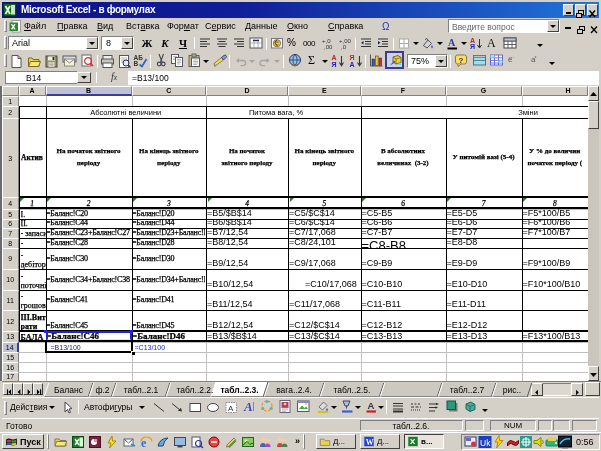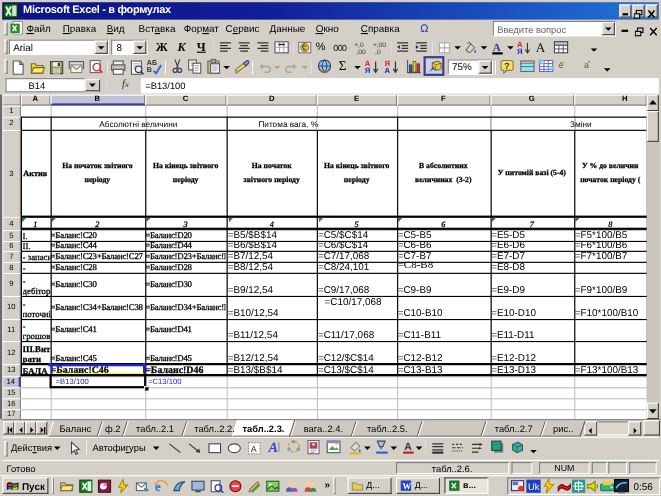--- a/index.html
+++ b/index.html
@@ -424,21 +424,21 @@
 <div class="abs" style="left:288px;top:105.5px;width:1px;height:236.5px;background:#000;"></div>
 <div class="abs" style="left:360.5px;top:105.5px;width:1px;height:236.5px;background:#000;"></div>
 <div class="abs" style="left:445.5px;top:105.5px;width:1px;height:236.5px;background:#000;"></div>
 <div class="abs" style="left:521.5px;top:105.5px;width:1px;height:236.5px;background:#000;"></div>
 <div class="abs" style="left:588px;top:105.5px;width:1px;height:236.5px;background:#000;"></div>
 <div class="abs" style="left:131.5px;top:106.5px;width:1px;height:11px;background:#fff;"></div>
 <div class="abs" style="left:288px;top:106.5px;width:1px;height:11px;background:#fff;"></div>
 <div class="abs" style="left:445.5px;top:106.5px;width:1px;height:11px;background:#fff;"></div>
 <div class="abs" style="left:521.5px;top:106.5px;width:1px;height:11px;background:#fff;"></div>
 <div class="abs" style="left:45.5px;top:108px;width:160.5px;text-align:center;font-size:7.5px;">Абсолютні величини</div>
-<div class="abs" style="left:206px;top:108px;width:112px;text-align:center;font-size:7.5px;">Питома вага, %</div>
+<div class="abs" style="left:220px;top:108px;width:112px;text-align:center;font-size:7.5px;">Питома вага, %</div>
 <div class="abs" style="left:500px;top:108px;width:56px;text-align:center;font-size:7.5px;">Зміни</div>
 <div class="abs" style="left:18.5px;top:118px;width:27px;height:79px;font-family:'Liberation Serif',serif;-webkit-text-stroke:0.25px;font-size:7.5px;font-weight:bold;text-align:center;line-height:11px;display:flex;align-items:center;justify-content:center;overflow:hidden;">
     <span>Актив</span>
   </div>
 <div class="abs" style="left:45.5px;top:118px;width:86px;height:79px;font-family:'Liberation Serif',serif;-webkit-text-stroke:0.25px;font-size:7px;font-weight:bold;text-align:center;line-height:11.5px;display:flex;align-items:center;justify-content:center;overflow:hidden;">
     <span>На початок звітного<br>періоду</span>
   </div>
 <div class="abs" style="left:131.5px;top:118px;width:74.5px;height:79px;font-family:'Liberation Serif',serif;-webkit-text-stroke:0.25px;font-size:7px;font-weight:bold;text-align:center;line-height:11.5px;display:flex;align-items:center;justify-content:center;overflow:hidden;">
     <span>На кінець звітного<br>періоду</span>
   </div>
@@ -598,21 +598,21 @@
   </div>
 <div class="abs" style="left:522.5px;top:228px;width:64.5px;height:10px;overflow:hidden;white-space:nowrap;display:flex;align-items:flex-end;padding-bottom:1px;font-size:9px;color:#000;">
     <span>=F7*100/B7</span>
   </div>
 <div class="abs" style="left:207px;top:238px;width:80px;height:9.5px;overflow:hidden;white-space:nowrap;display:flex;align-items:flex-end;padding-bottom:1px;font-size:9px;color:#000;">
     <span>=B8/12,54</span>
   </div>
 <div class="abs" style="left:289px;top:238px;width:70.5px;height:9.5px;overflow:hidden;white-space:nowrap;display:flex;align-items:flex-end;padding-bottom:1px;font-size:9px;color:#000;">
     <span>=C8/24,101</span>
   </div>
-<div class="abs" style="left:361.5px;top:238px;width:83px;height:9.5px;overflow:hidden;white-space:nowrap;display:flex;align-items:flex-end;padding-bottom:1px;font-size:10px;color:#000;font-family:Liberation Serif, serif;">
+<div class="abs" style="left:361.5px;top:238px;width:83px;height:9.5px;overflow:hidden;white-space:nowrap;display:flex;align-items:flex-start;padding-bottom:1px;font-size:13px;color:#000;">
     <span>=C8-B8</span>
   </div>
 <div class="abs" style="left:446.5px;top:238px;width:74px;height:9.5px;overflow:hidden;white-space:nowrap;display:flex;align-items:flex-end;padding-bottom:1px;font-size:9px;color:#000;">
     <span>=E8-D8</span>
   </div>
 <div class="abs" style="left:207px;top:247.5px;width:80px;height:21px;overflow:hidden;white-space:nowrap;display:flex;align-items:flex-end;padding-bottom:1px;font-size:9px;color:#000;">
     <span>=B9/12,54</span>
   </div>
 <div class="abs" style="left:289px;top:247.5px;width:70.5px;height:21px;overflow:hidden;white-space:nowrap;display:flex;align-items:flex-end;padding-bottom:1px;font-size:9px;color:#000;">
     <span>=C9/17,068</span>
@@ -622,21 +622,21 @@
   </div>
 <div class="abs" style="left:446.5px;top:247.5px;width:74px;height:21px;overflow:hidden;white-space:nowrap;display:flex;align-items:flex-end;padding-bottom:1px;font-size:9px;color:#000;">
     <span>=E9-D9</span>
   </div>
 <div class="abs" style="left:522.5px;top:247.5px;width:64.5px;height:21px;overflow:hidden;white-space:nowrap;display:flex;align-items:flex-end;padding-bottom:1px;font-size:9px;color:#000;">
     <span>=F9*100/B9</span>
   </div>
 <div class="abs" style="left:207px;top:268.5px;width:80px;height:21px;overflow:hidden;white-space:nowrap;display:flex;align-items:flex-end;padding-bottom:1px;font-size:9px;color:#000;">
     <span>=B10/12,54</span>
   </div>
-<div class="abs" style="left:295px;top:268.5px;width:70.5px;height:21px;overflow:hidden;white-space:nowrap;display:flex;align-items:flex-start;padding-bottom:1px;font-size:9px;color:#000;">
+<div class="abs" style="left:305px;top:268.5px;width:70.5px;height:21px;overflow:hidden;white-space:nowrap;display:flex;align-items:flex-end;padding-bottom:1px;font-size:9px;color:#000;">
     <span>=C10/17,068</span>
   </div>
 <div class="abs" style="left:361.5px;top:268.5px;width:83px;height:21px;overflow:hidden;white-space:nowrap;display:flex;align-items:flex-end;padding-bottom:1px;font-size:9px;color:#000;">
     <span>=C10-B10</span>
   </div>
 <div class="abs" style="left:446.5px;top:268.5px;width:74px;height:21px;overflow:hidden;white-space:nowrap;display:flex;align-items:flex-end;padding-bottom:1px;font-size:9px;color:#000;">
     <span>=E10-D10</span>
   </div>
 <div class="abs" style="left:522.5px;top:268.5px;width:64.5px;height:21px;overflow:hidden;white-space:nowrap;display:flex;align-items:flex-end;padding-bottom:1px;font-size:9px;color:#000;">
     <span>=F10*100/B10</span>

